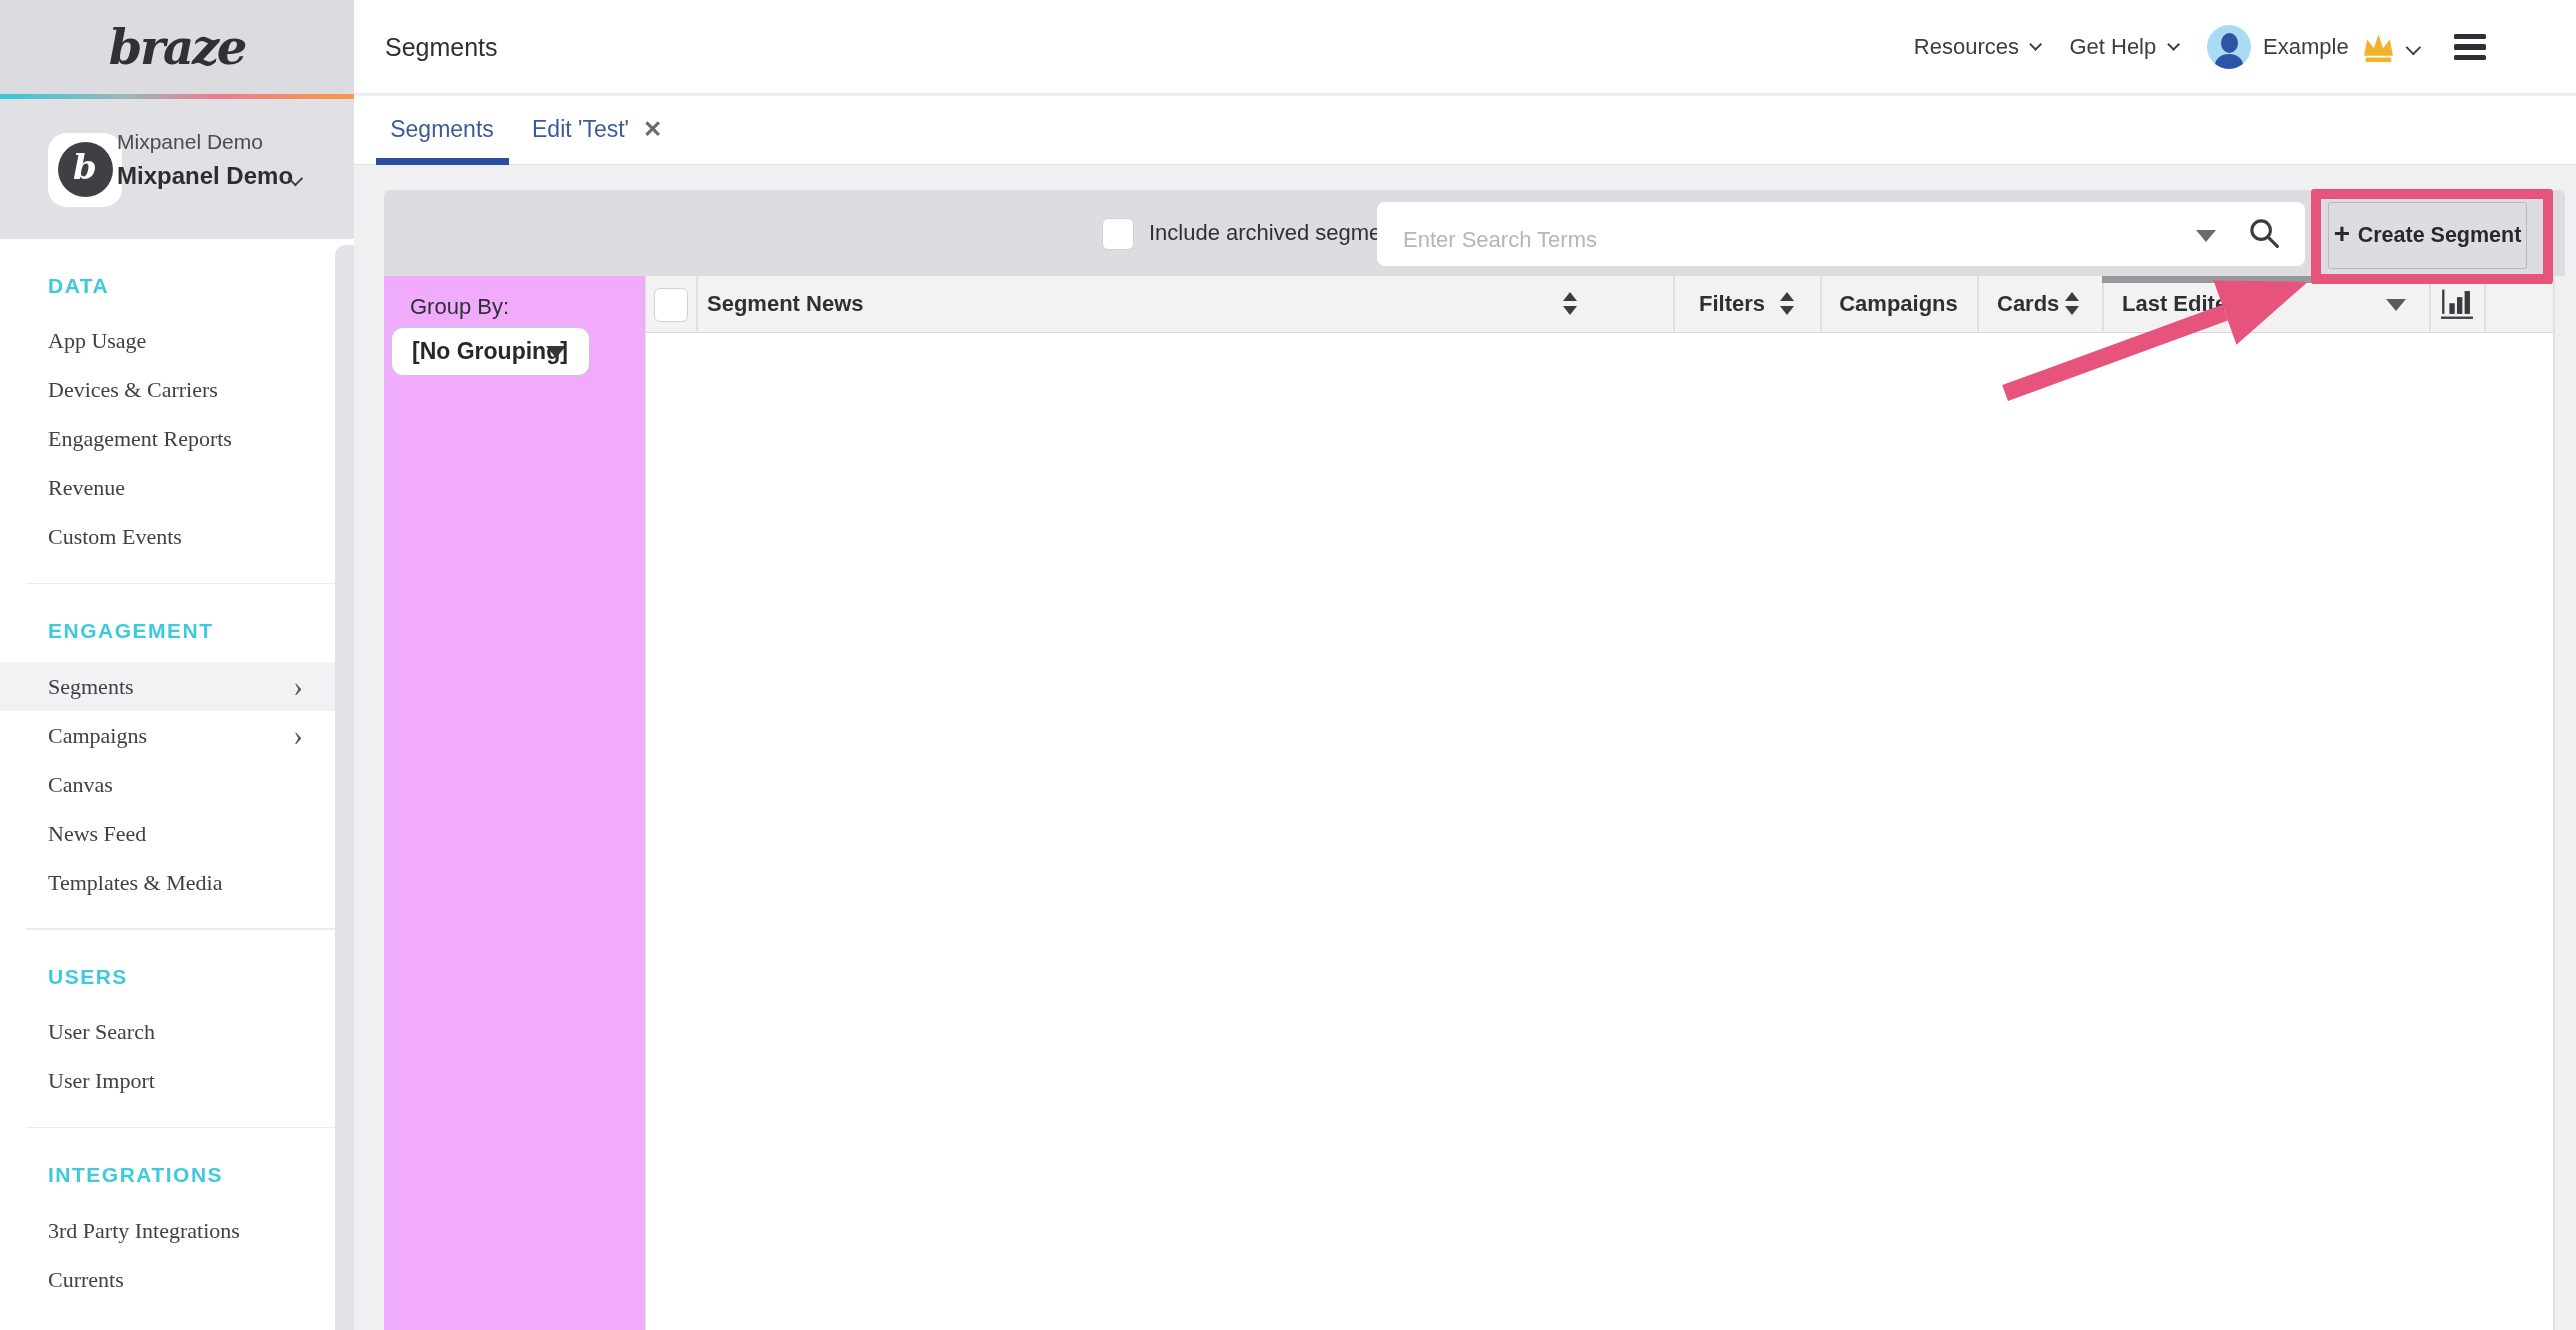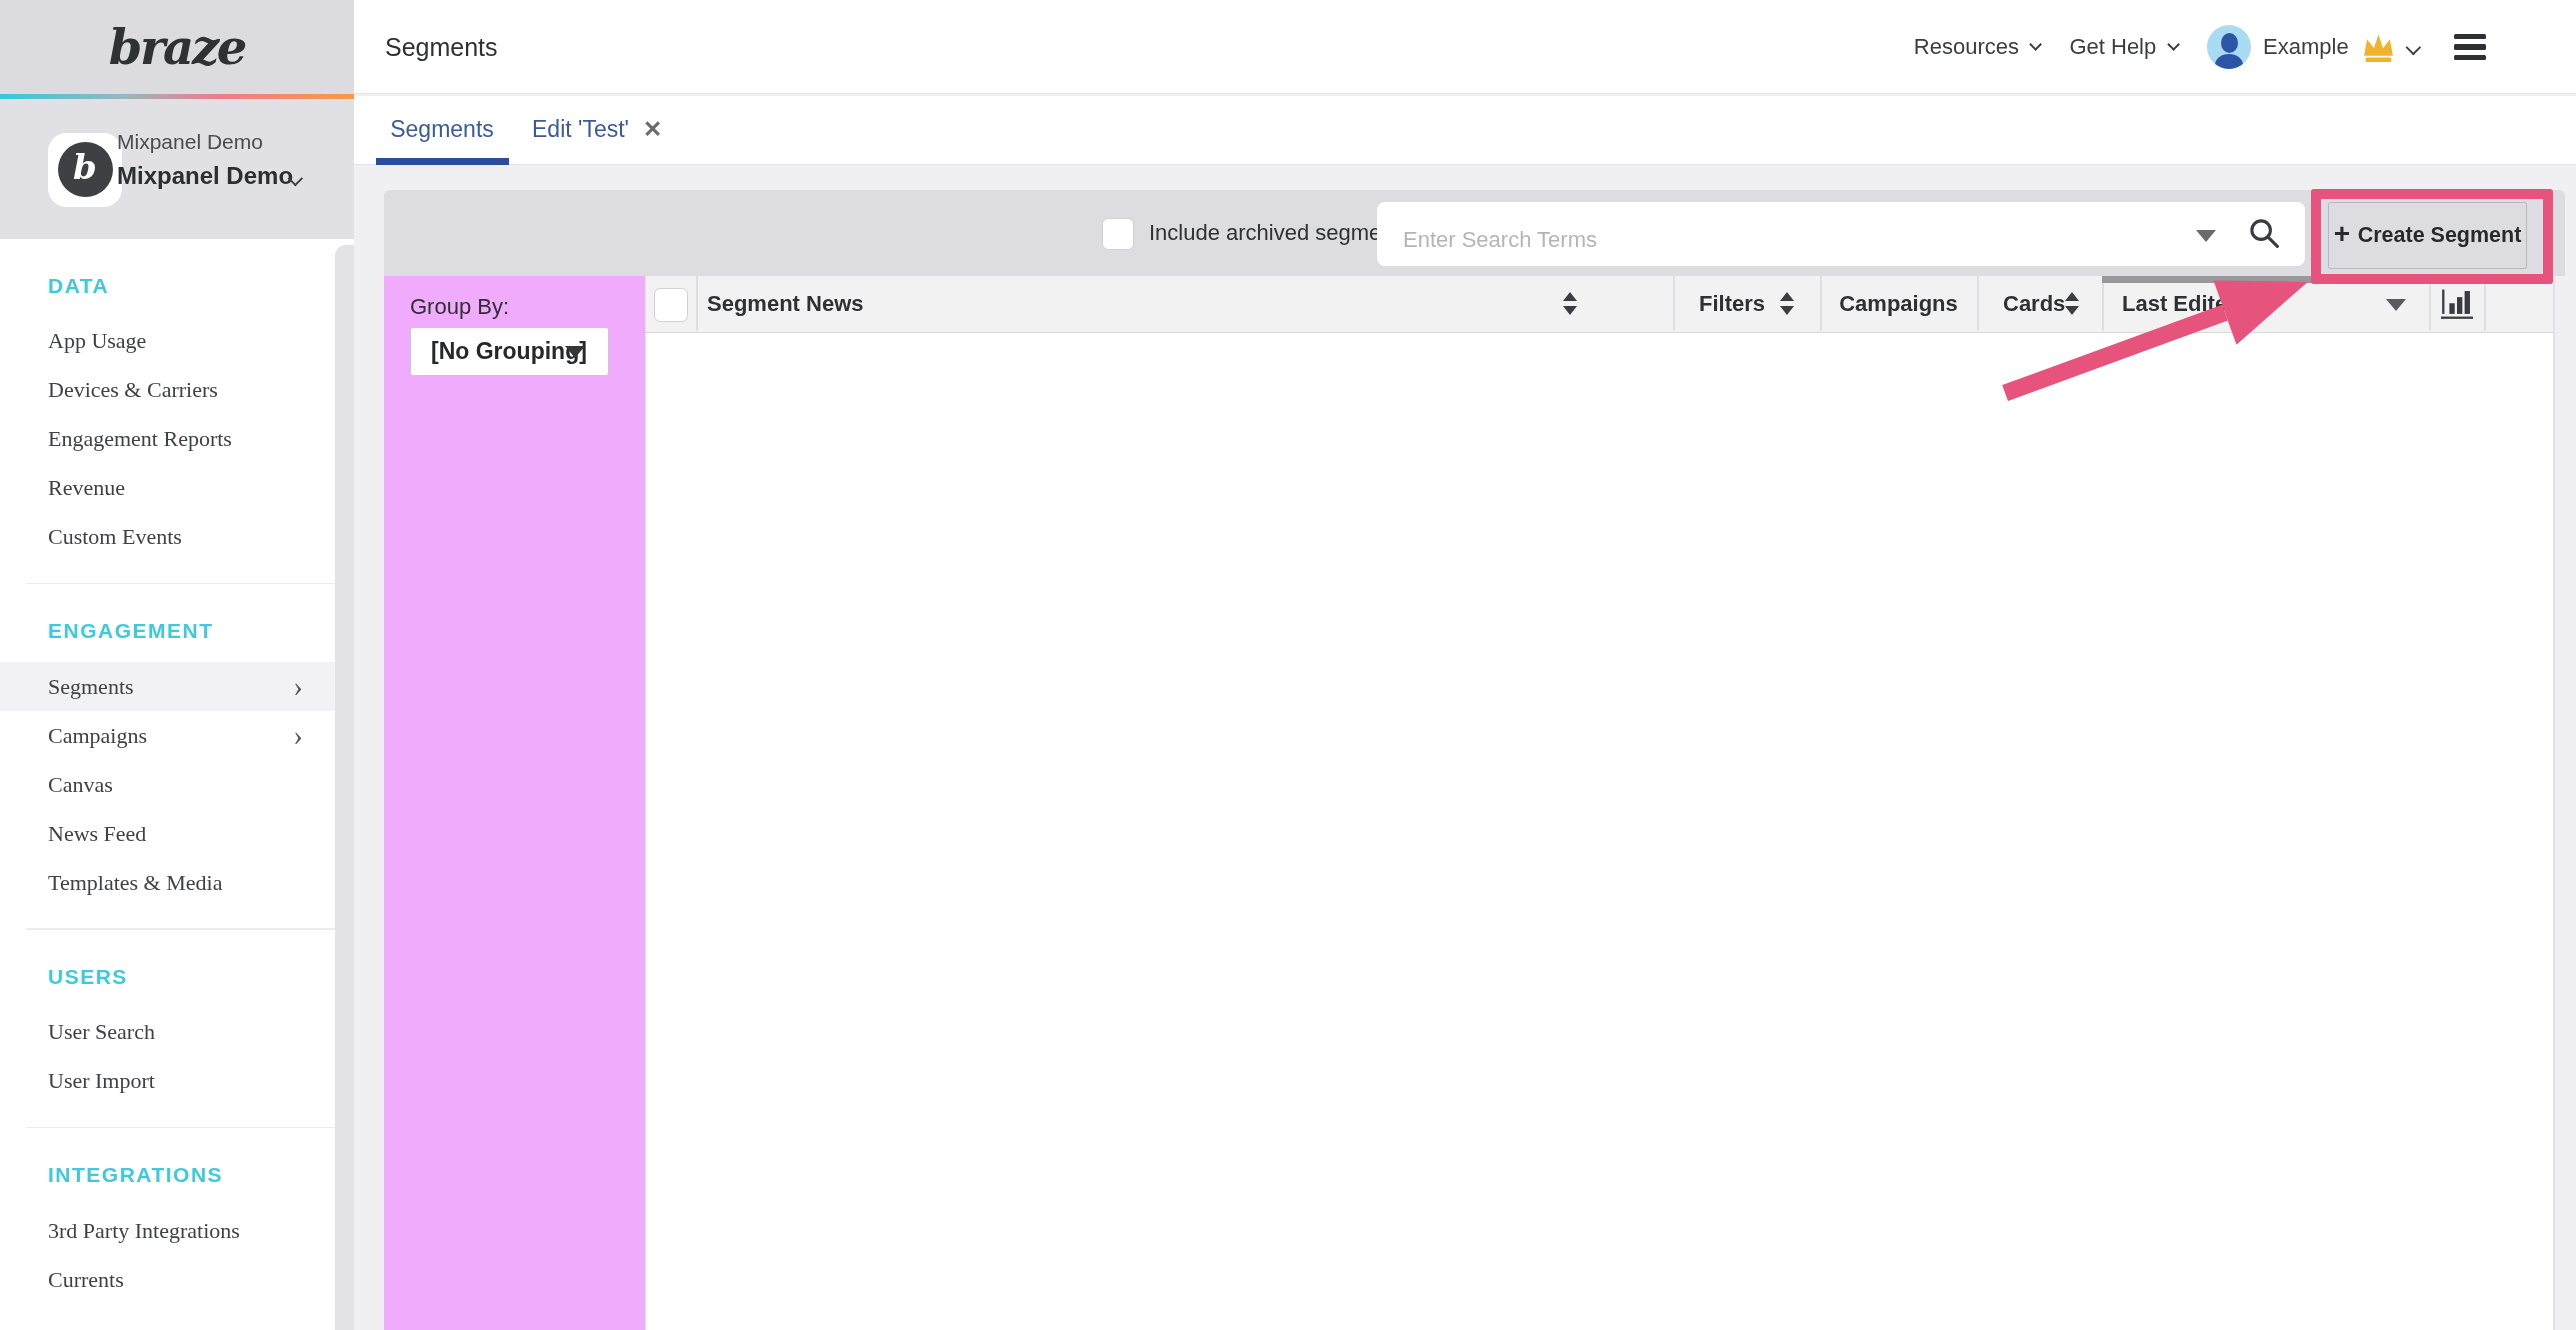--- a/index.html
+++ b/index.html
@@ -65,21 +65,21 @@
   .create-plus { font-size:28px; font-weight:bold; color:#28292c; margin-top:-3.1px; }
   .create-text { font-size:21.5px; font-weight:600; color:#28292c; }
 
   
   .pink-box { position:absolute; left:2311px; top:189px; width:242px; height:95px; border:10.7px solid #e6537d; border-radius:3.1px; z-index:8; pointer-events:none; }
   .arrow-svg { position:absolute; left:1917px; top:261px; width:475px; height:169px; z-index:9; pointer-events:none; }
 
   
   .groupby { position:absolute; left:384px; top:276px; width:262px; bottom:0; background:#f0abfc; border-right:1.5px solid #e2e2e4; }
   .gb-label { position:absolute; left:26px; top:18.4px; font-size:22px; color:#2e3033; }
-  .gb-select { position:absolute; left:26px; top:51px; width:199px; height:49px; background:#fff; border:1.5px solid #c9c9cd; border-radius:3px; cursor:pointer; }
+  .gb-select { position:absolute; left:7px; top:51px; width:199px; height:49px; background:#fff; border:1.5px solid #c9c9cd; border-radius:12px; cursor:pointer; }
   .gb-value { position:absolute; left:20px; top:0; height:46px; line-height:46px; font-size:23px; font-weight:600; color:#27282b; }
   .gb-caret { position:absolute; right:23px; top:18.4px; border-top-color:#35363a; }
 
   
   .thead { position:absolute; left:646px; top:276px; width:1907px; height:57px; background:#f2f2f3; border-bottom:1.5px solid #d7d7da; }
   .th-div { position:absolute; top:0; width:1.5px; height:55px; background:#dfdfe2; }
   .th-cell { position:absolute; top:0; height:55px; display:flex; align-items:center; font-size:22px; font-weight:600; color:#2e3033; cursor:pointer; }
   .thead-cb { position:absolute; left:8.4px; top:11.5px; width:34px; height:34px; }
   .sort-icon { display:flex; flex-direction:column; gap:4.6px; cursor:pointer; }
   .tri-up { width:0; height:0; border-left:7.7px solid transparent; border-right:7.7px solid transparent; border-bottom:9.2px solid #3c3d41; }
@@ -234,21 +234,21 @@
       <span class="sort-icon">
           <span class="tri-up"></span>
           <span class="tri-down"></span>
         </span>
     </div>
     <div class="th-div" style="left:1174px"></div>
     <div class="th-cell" style="left:1174px; width:157px; justify-content:center;">
       <span>Campaigns</span>
     </div>
     <div class="th-div" style="left:1331px"></div>
-    <div class="th-cell" style="left:1331px; width:125px; justify-content:space-between; padding:0 23px 0 26px;">
+    <div class="th-cell" style="left:1331px; width:125px; justify-content:space-between; padding:0 23px 0 20px;">
       <span>Cards</span>
       <span class="sort-icon">
           <span class="tri-up"></span>
           <span class="tri-down"></span>
         </span>
     </div>
     <div class="th-div" style="left:1456px"></div>
     <div class="th-cell" style="left:1456px; width:327px; padding-left:20px;">
       <span>Last Edited</span>
     </div>

